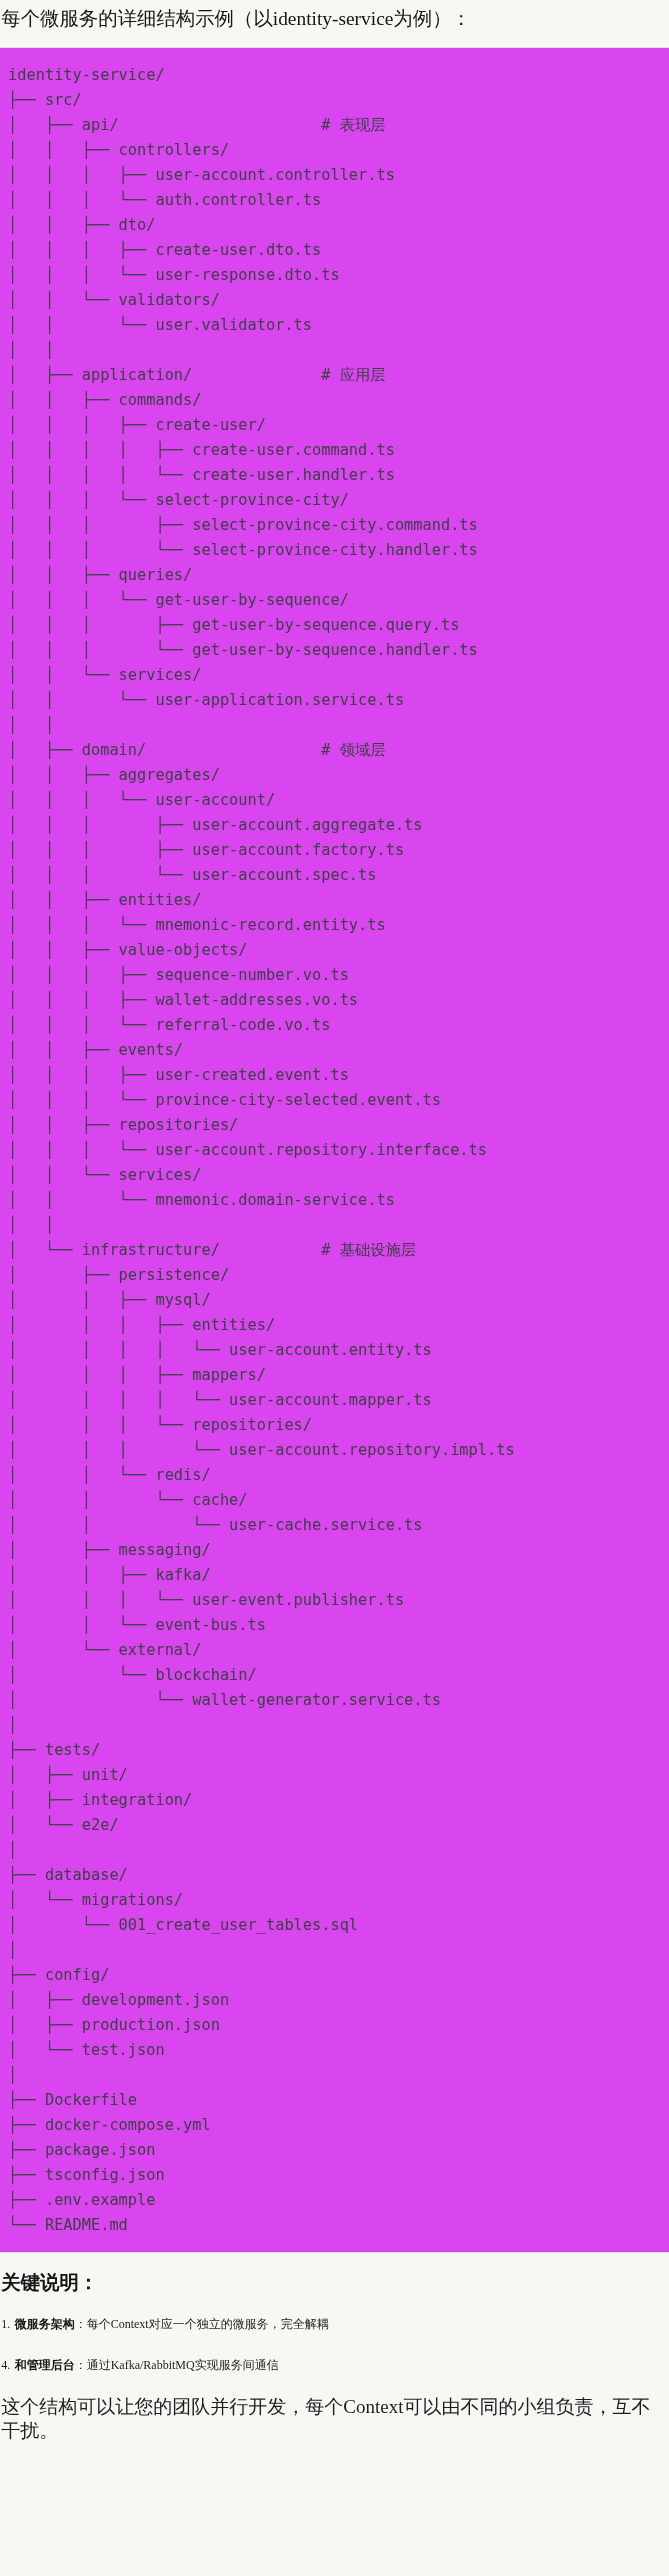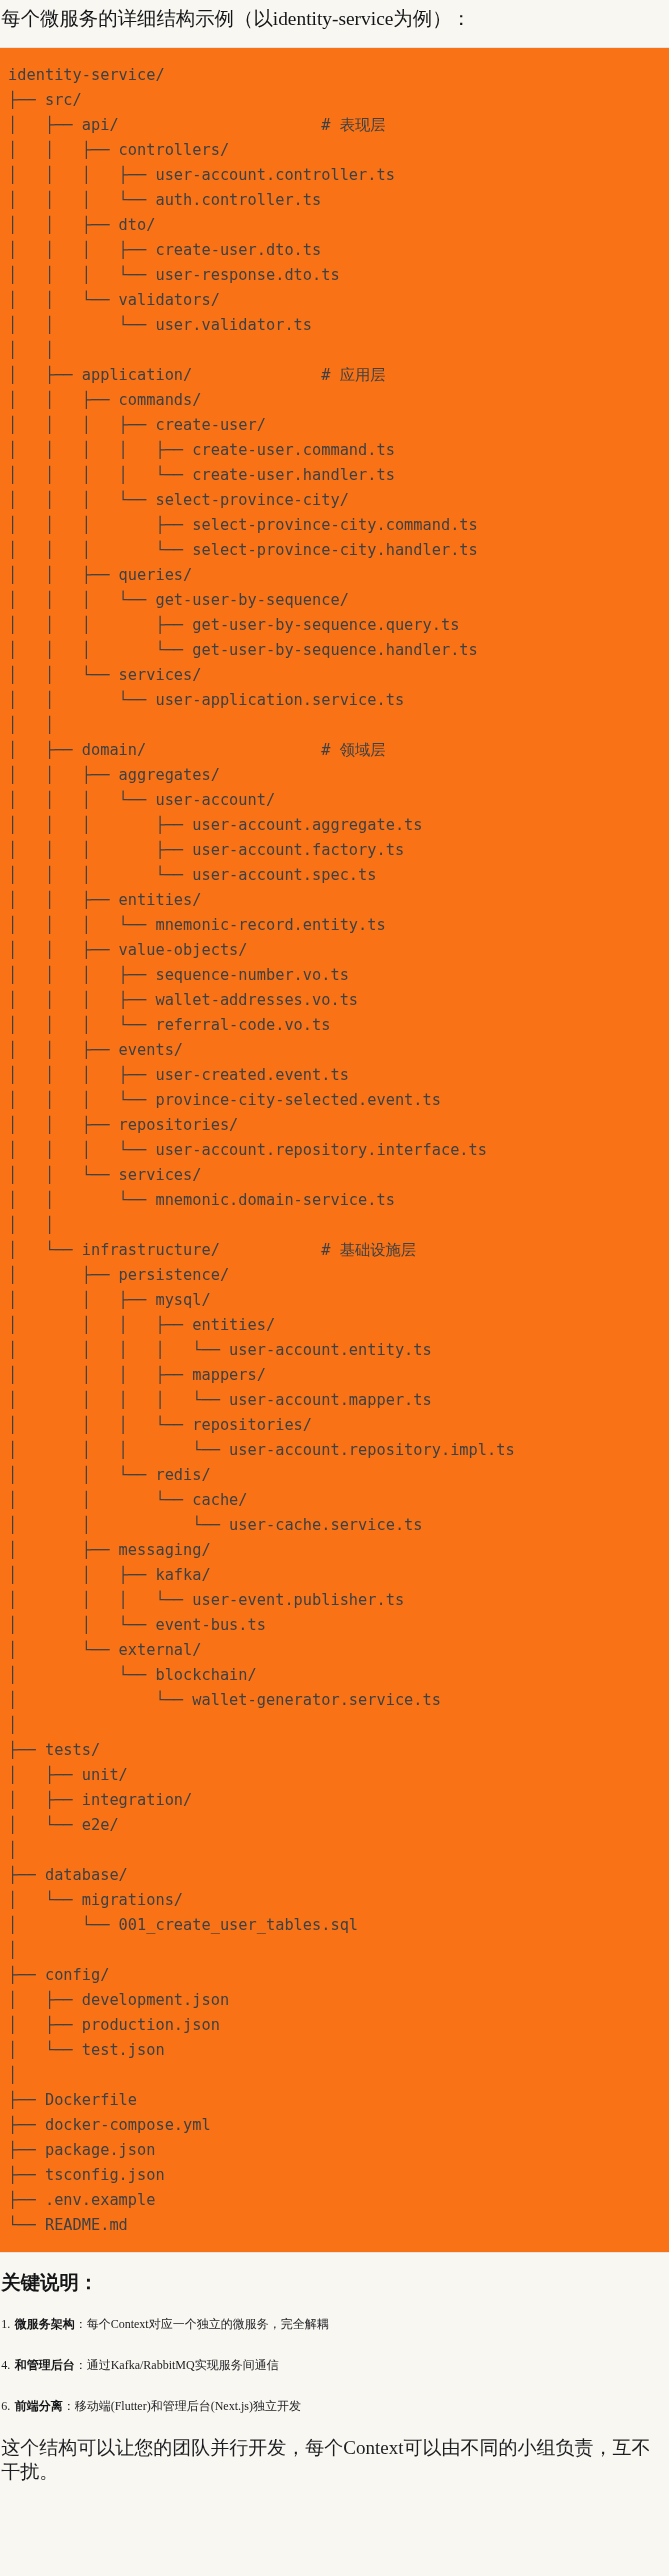--- a/index.html
+++ b/index.html
@@ -14,21 +14,21 @@
   .page { padding-top: 5.6px; }
   .doc-title {
     margin: 0 5px 0 1.3px;
     font-size: 19.4px;
     line-height: 25px;
     font-weight: 400;
     color: #141517;
   }
   .code-block {
     margin-top: 16.3px;
-    background: #f97316;
+    background: #d946ef;
     border-top: 0.6px solid #e5e3dd;
     border-bottom: 0.6px solid #e5e3dd;
     padding: 15.6px 6.3px 13.8px 8.1px;
   }
   .tree {
     margin: 0;
     font-family: "DejaVu Sans Mono", monospace;
     font-size: 15.3px;
     line-height: 25px;
     color: #3d4044;
@@ -156,19 +156,18 @@
   <div class="notes">
     <p class="notes-heading">关键说明：</p>
 
     <p class="note-item"><span class="note-number">1.</span><span class="note-term">微服务架构</span><span class="note-desc">：每个Context对应一个独立的微服务，完全解耦</span></p>
 
 
 
     <p class="note-item"><span class="note-number">4.</span><span class="note-term">和管理后台</span><span class="note-desc">：通过Kafka/RabbitMQ实现服务间通信</span></p>
 
 
-    <p class="note-item"><span class="note-number">6.</span><span class="note-term">前端分离</span><span class="note-desc">：移动端(Flutter)和管理后台(Next.js)独立开发</span></p>
 
     <p class="summary-paragraph">这个结构可以让您的团队并行开发，每个Context可以由不同的小组负责，互不干扰。</p>
   </div>
 
 </div>
 
 
 </body></html>

